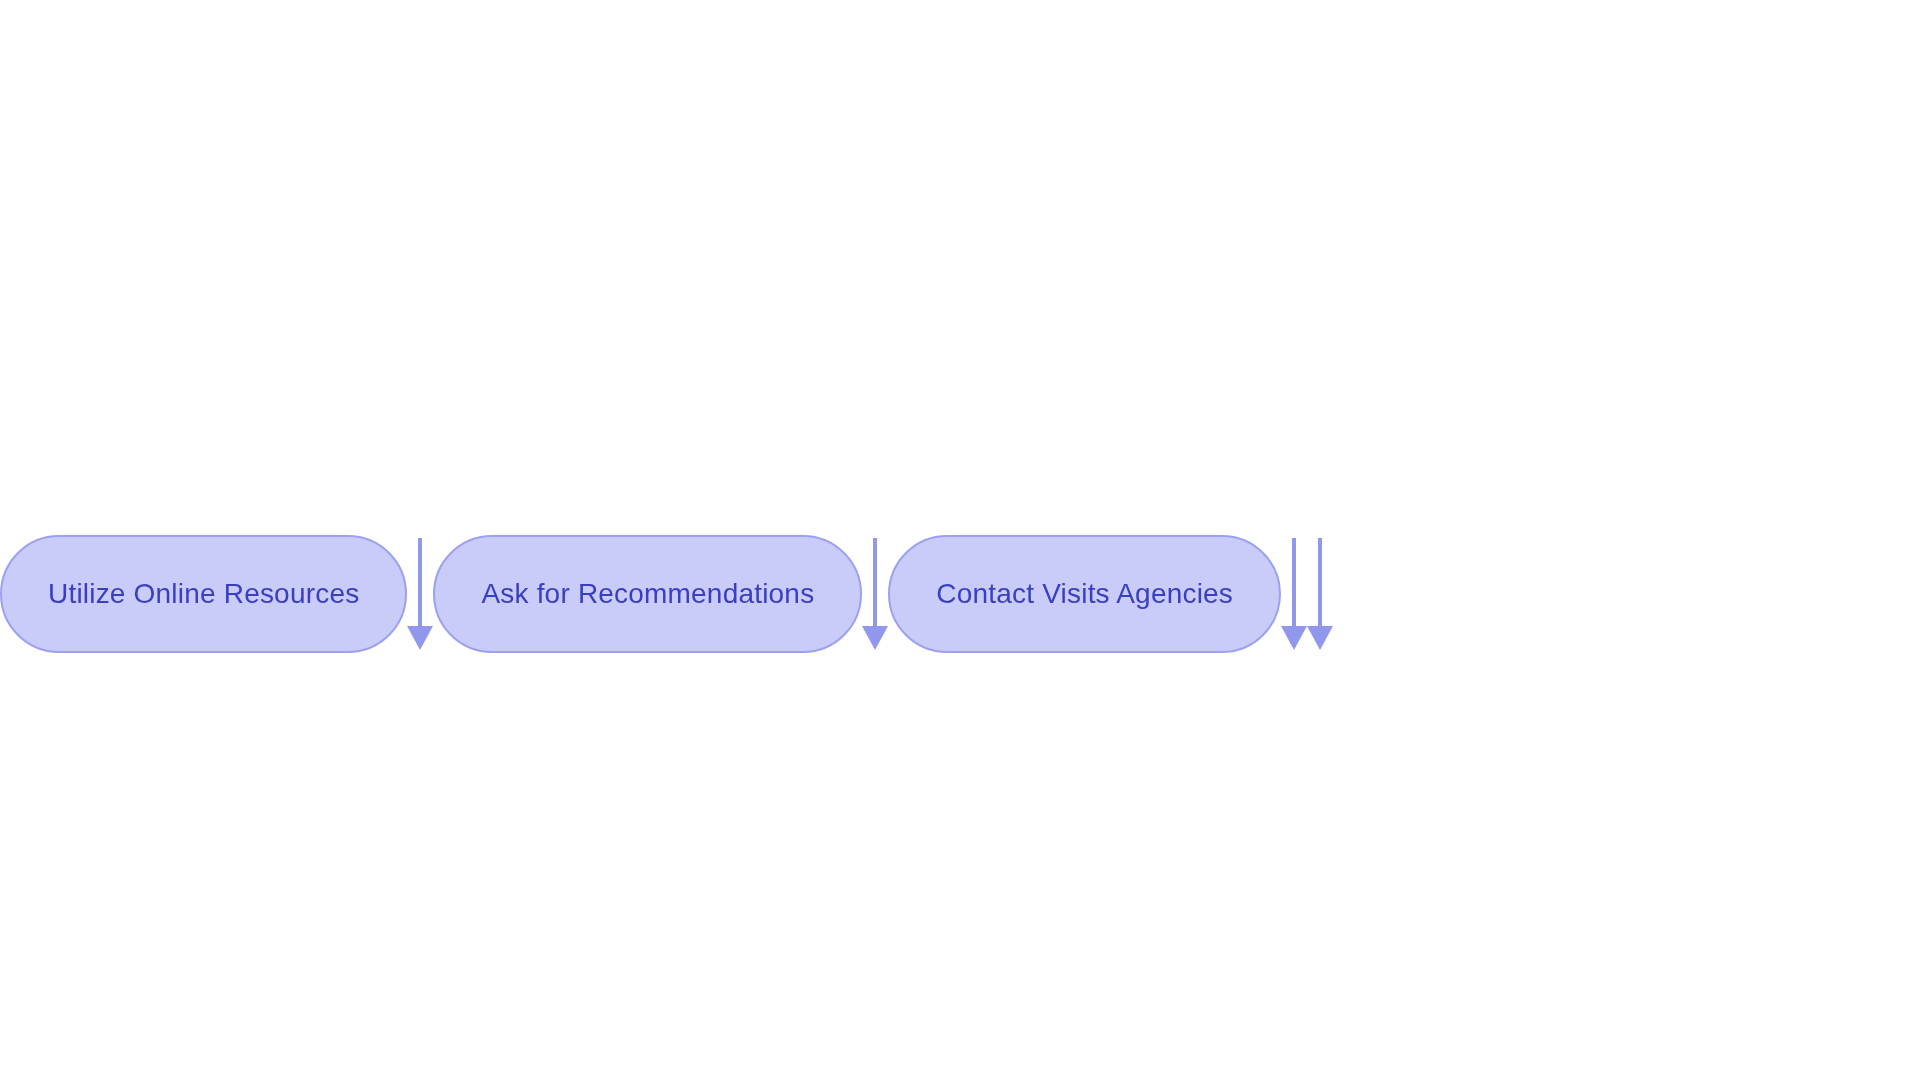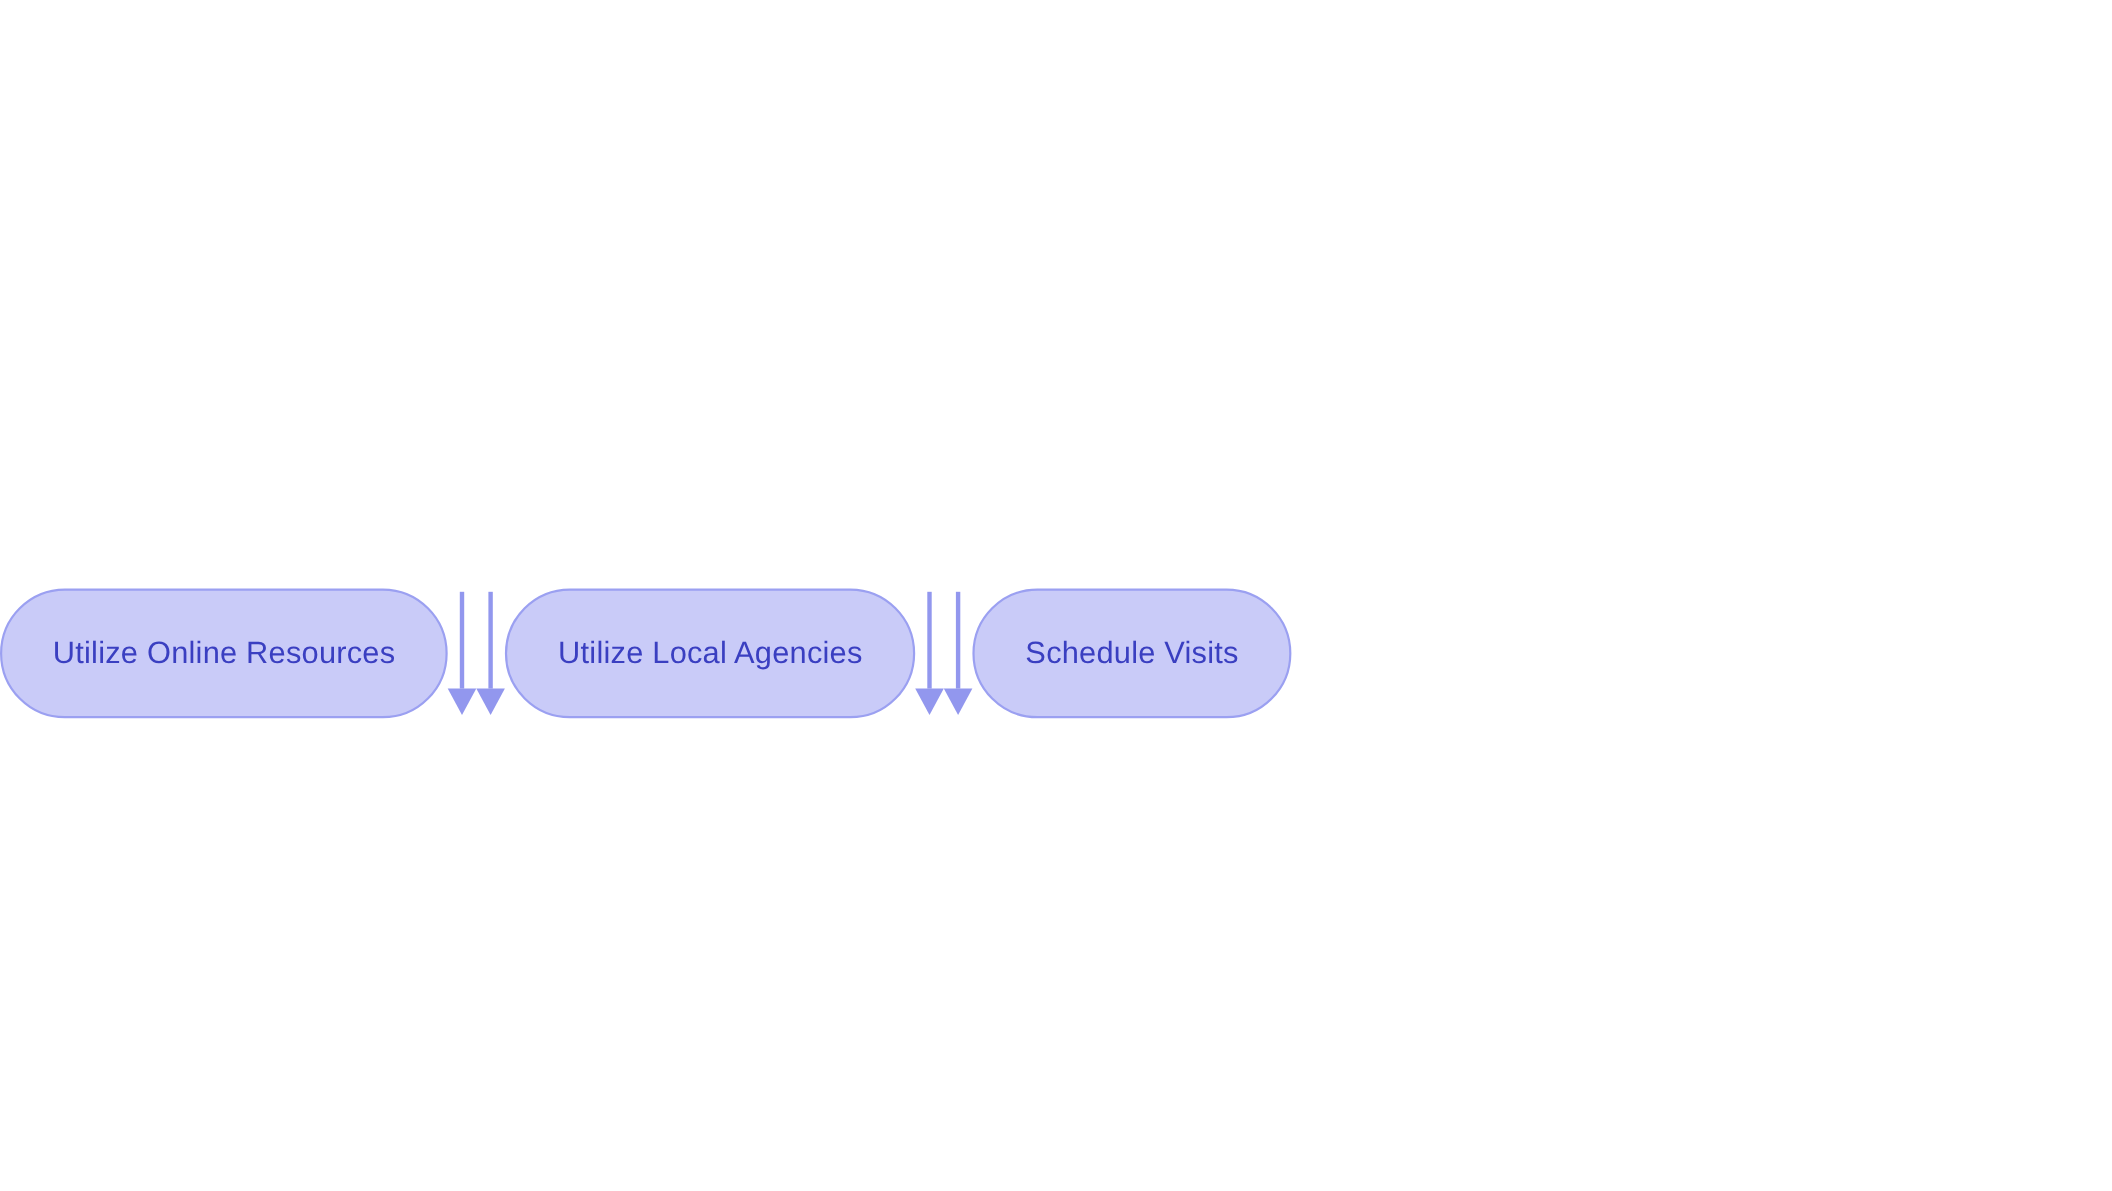--- a/index.html
+++ b/index.html
@@ -60,27 +60,27 @@
 </style>
 </head>
 <body>
 
 <div class="canvas">
     <div class="flow-node">Utilize Online Resources</div>
     <div class="connector">
       <div class="line"></div>
       <div class="arrowhead"></div>
     </div>
+    <div class="flow-node">Ask for Recommendations</div>
     <div class="connector">
       <div class="line"></div>
       <div class="arrowhead"></div>
     </div>
-    <div class="flow-node">Utilize Local Agencies</div>
+    <div class="flow-node">Contact Visits Agencies</div>
     <div class="connector">
       <div class="line"></div>
       <div class="arrowhead"></div>
     </div>
     <div class="connector">
       <div class="line"></div>
       <div class="arrowhead"></div>
     </div>
-    <div class="flow-node">Schedule Visits</div>
   </div>
 
 </body></html>

